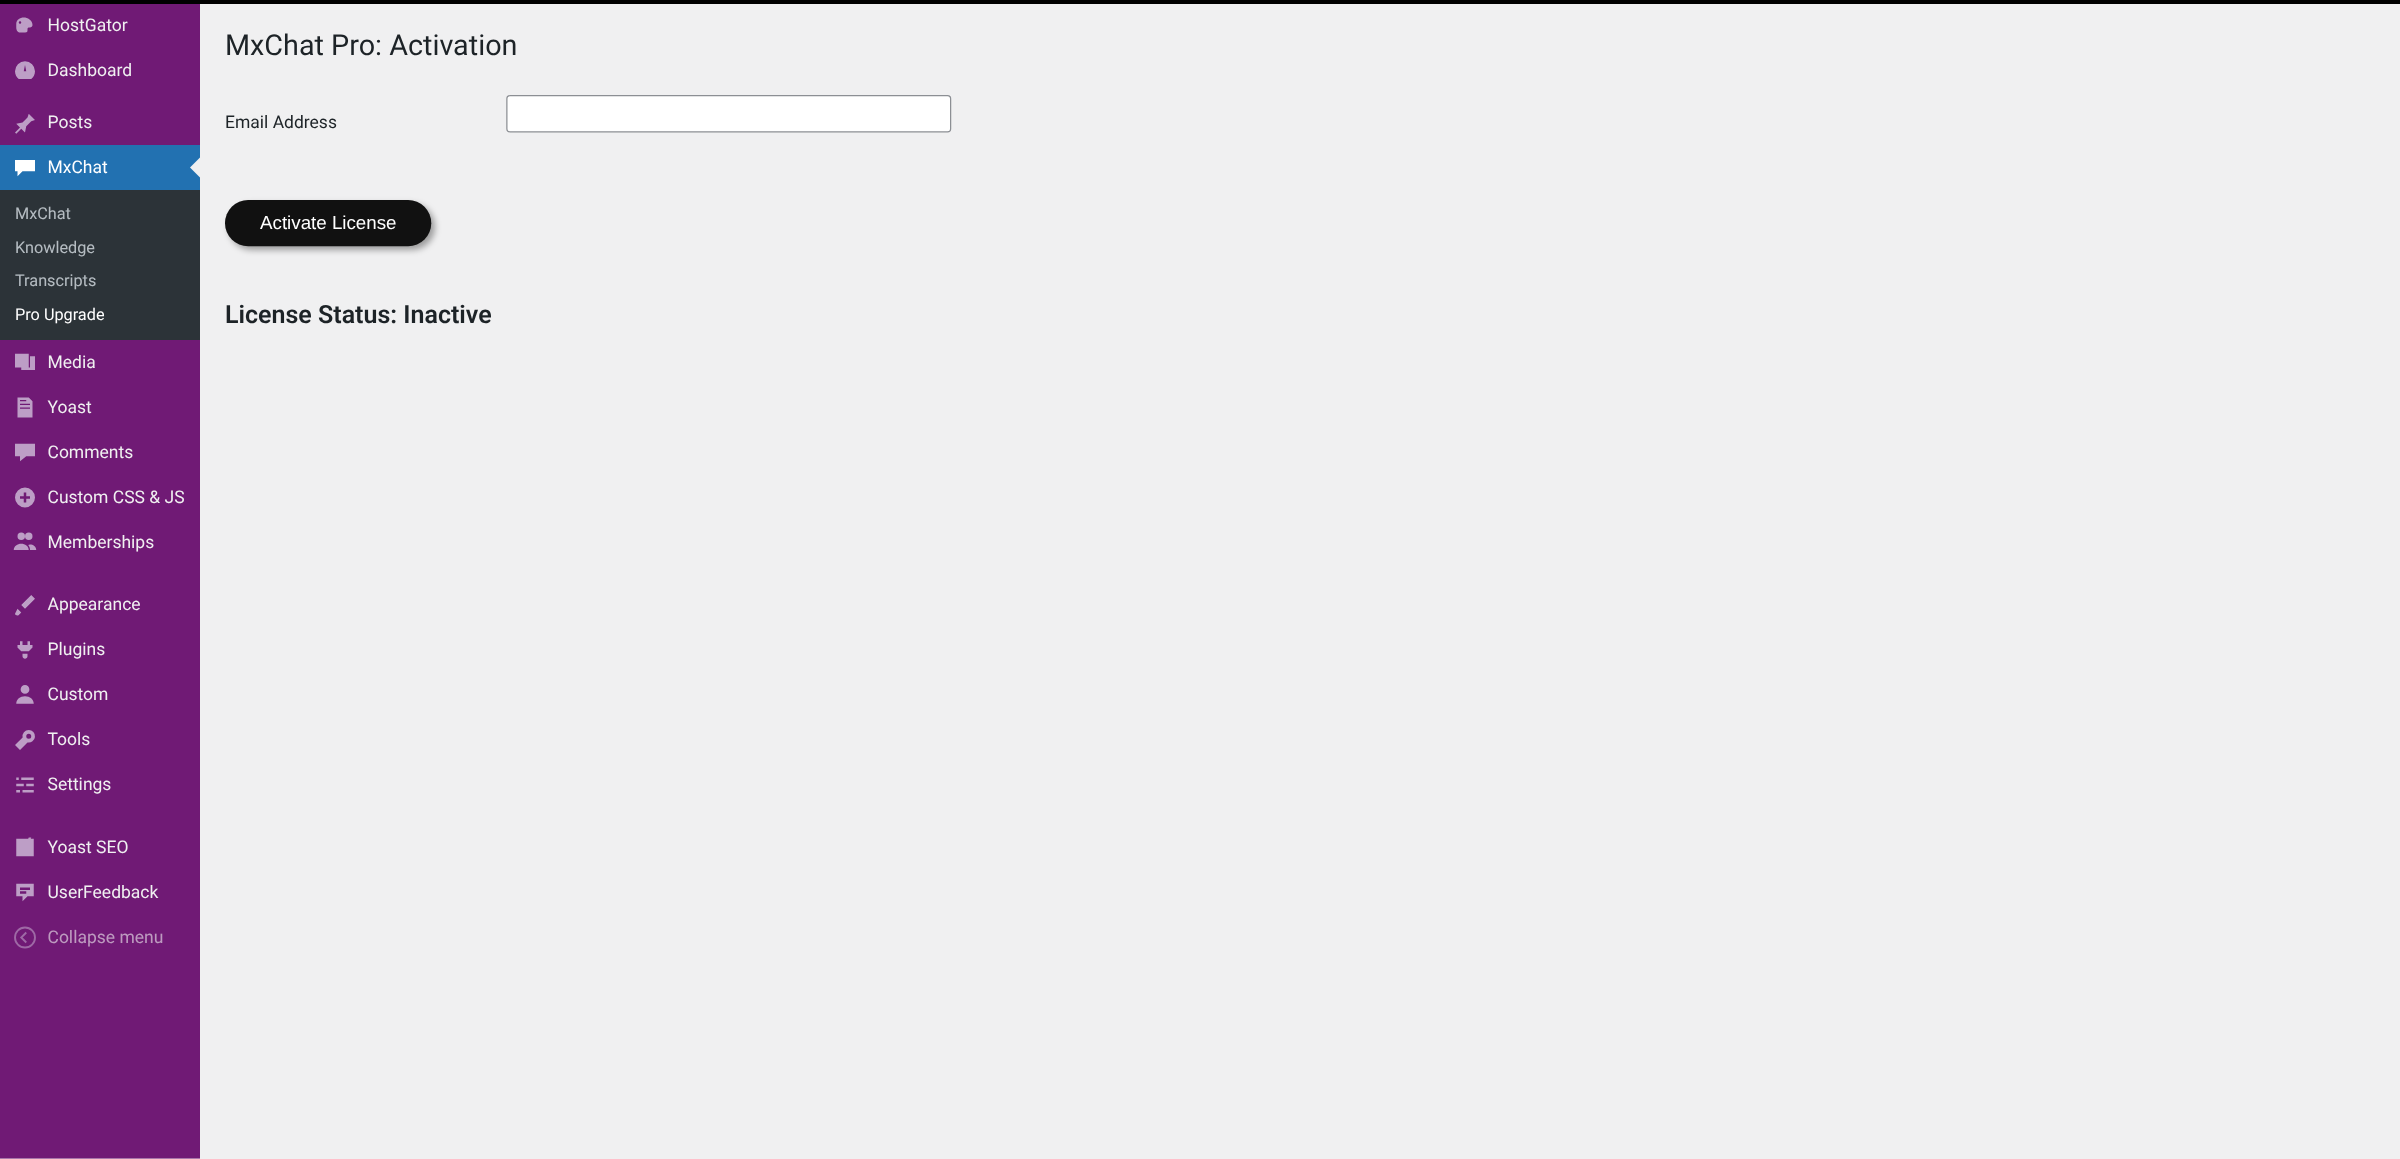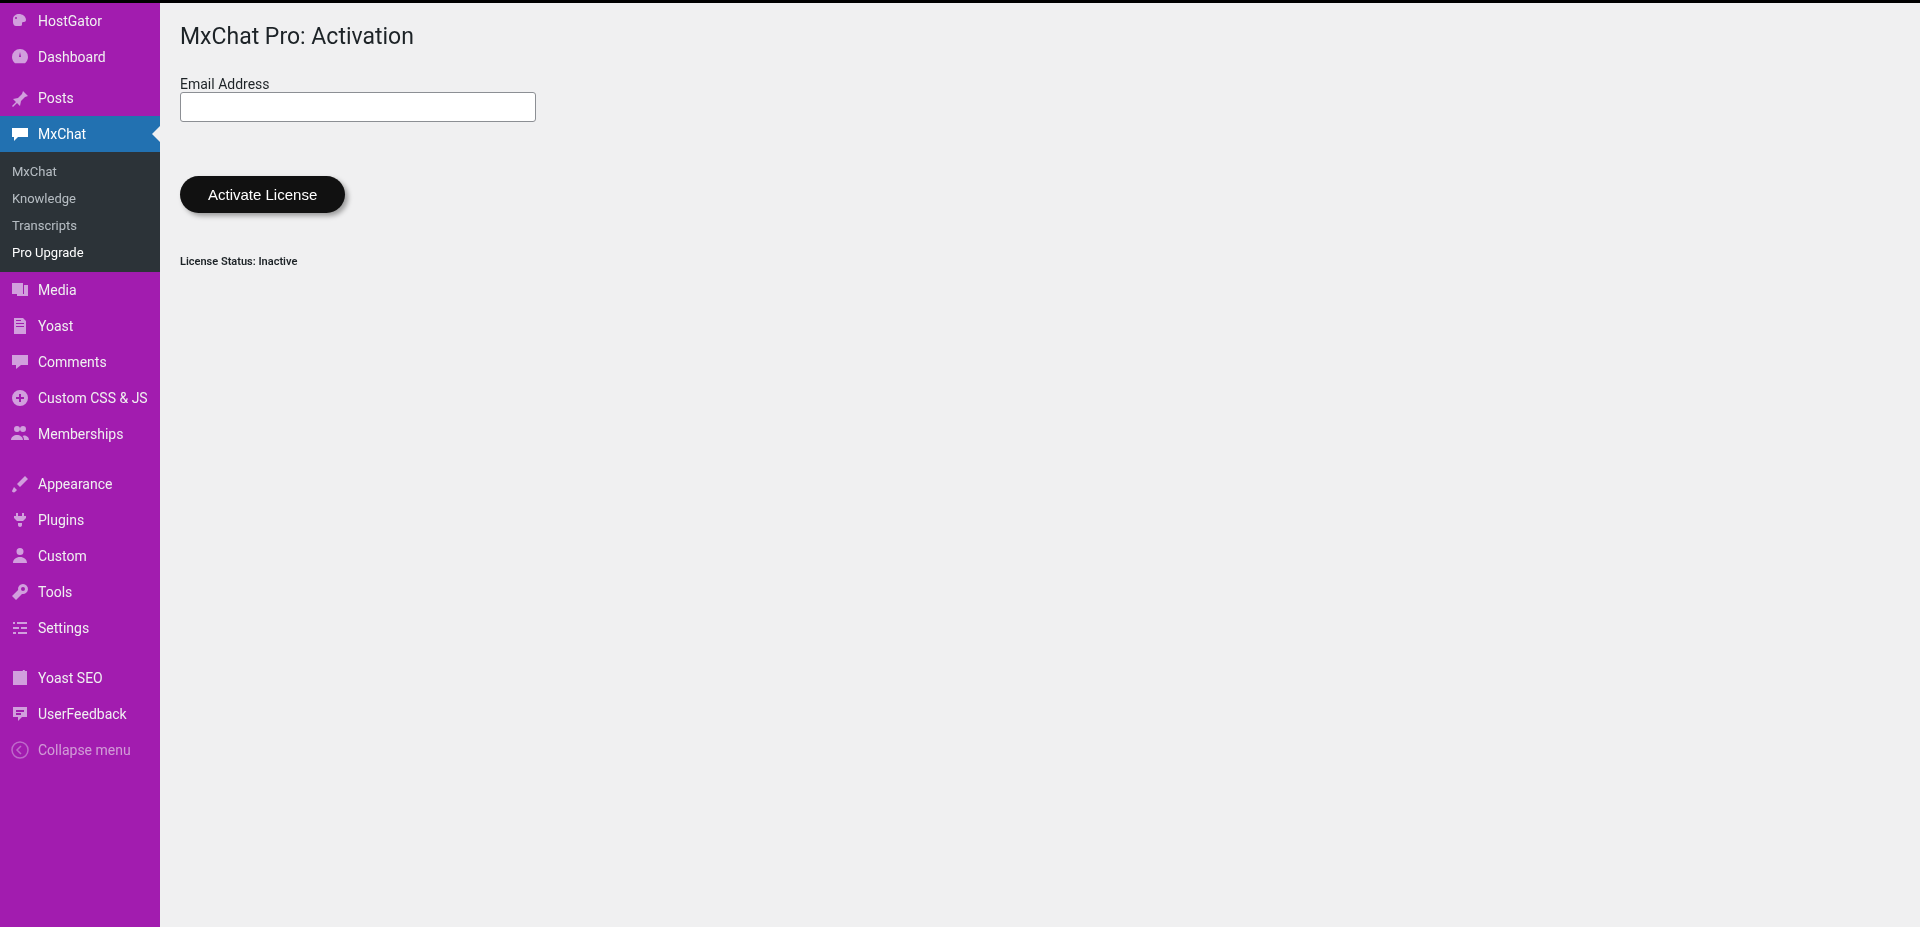--- a/index.html
+++ b/index.html
@@ -19,21 +19,21 @@
   position: fixed;
   top: 0;
   left: 0;
   right: 0;
   height: 3px;
   background: #000;
   z-index: 100;
 }
 .sidebar {
   width: 160px;
-  background: #a21caf;
+  background: #701a75;
   color: #f0f0f1;
   min-height: 100vh;
   flex-shrink: 0;
   padding-top: 3px;
 }
 .sidebar-item {
   display: flex;
   align-items: center;
   padding: 8px 8px 8px 10px;
   gap: 8px;
@@ -100,23 +100,22 @@
   font-weight: 400;
   color: #1d2327;
   padding: 9px 0 4px 0;
   line-height: 1.3;
 }
 .form-table {
   margin-top: 20px;
 }
 .form-row {
   display: flex;
-  align-items: flex-start;
+  align-items: flex-end;
   margin-bottom: 26px;
-  flex-direction: column;
 }
 .form-label {
   width: 225px;
   font-size: 14px;
   color: #1d2327;
   font-weight: 400;
   padding-right: 10px;
 }
 .form-input {
   width: 356px;
@@ -136,21 +135,21 @@
   font-weight: 400;
   padding: 10px 28px;
   border: none;
   border-radius: 22px;
   cursor: pointer;
   margin-top: 28px;
   box-shadow: 3px 3px 5px rgba(0,0,0,0.35);
 }
 .license-status {
   margin-top: 42px;
-  font-size: 11px;
+  font-size: 20px;
   font-weight: 600;
   color: #1d2327;
 }
 svg { width: 20px; height: 20px; fill: currentColor; }
 </style>
 </head>
 <body>
 
 <div class="topbar"></div>
 

